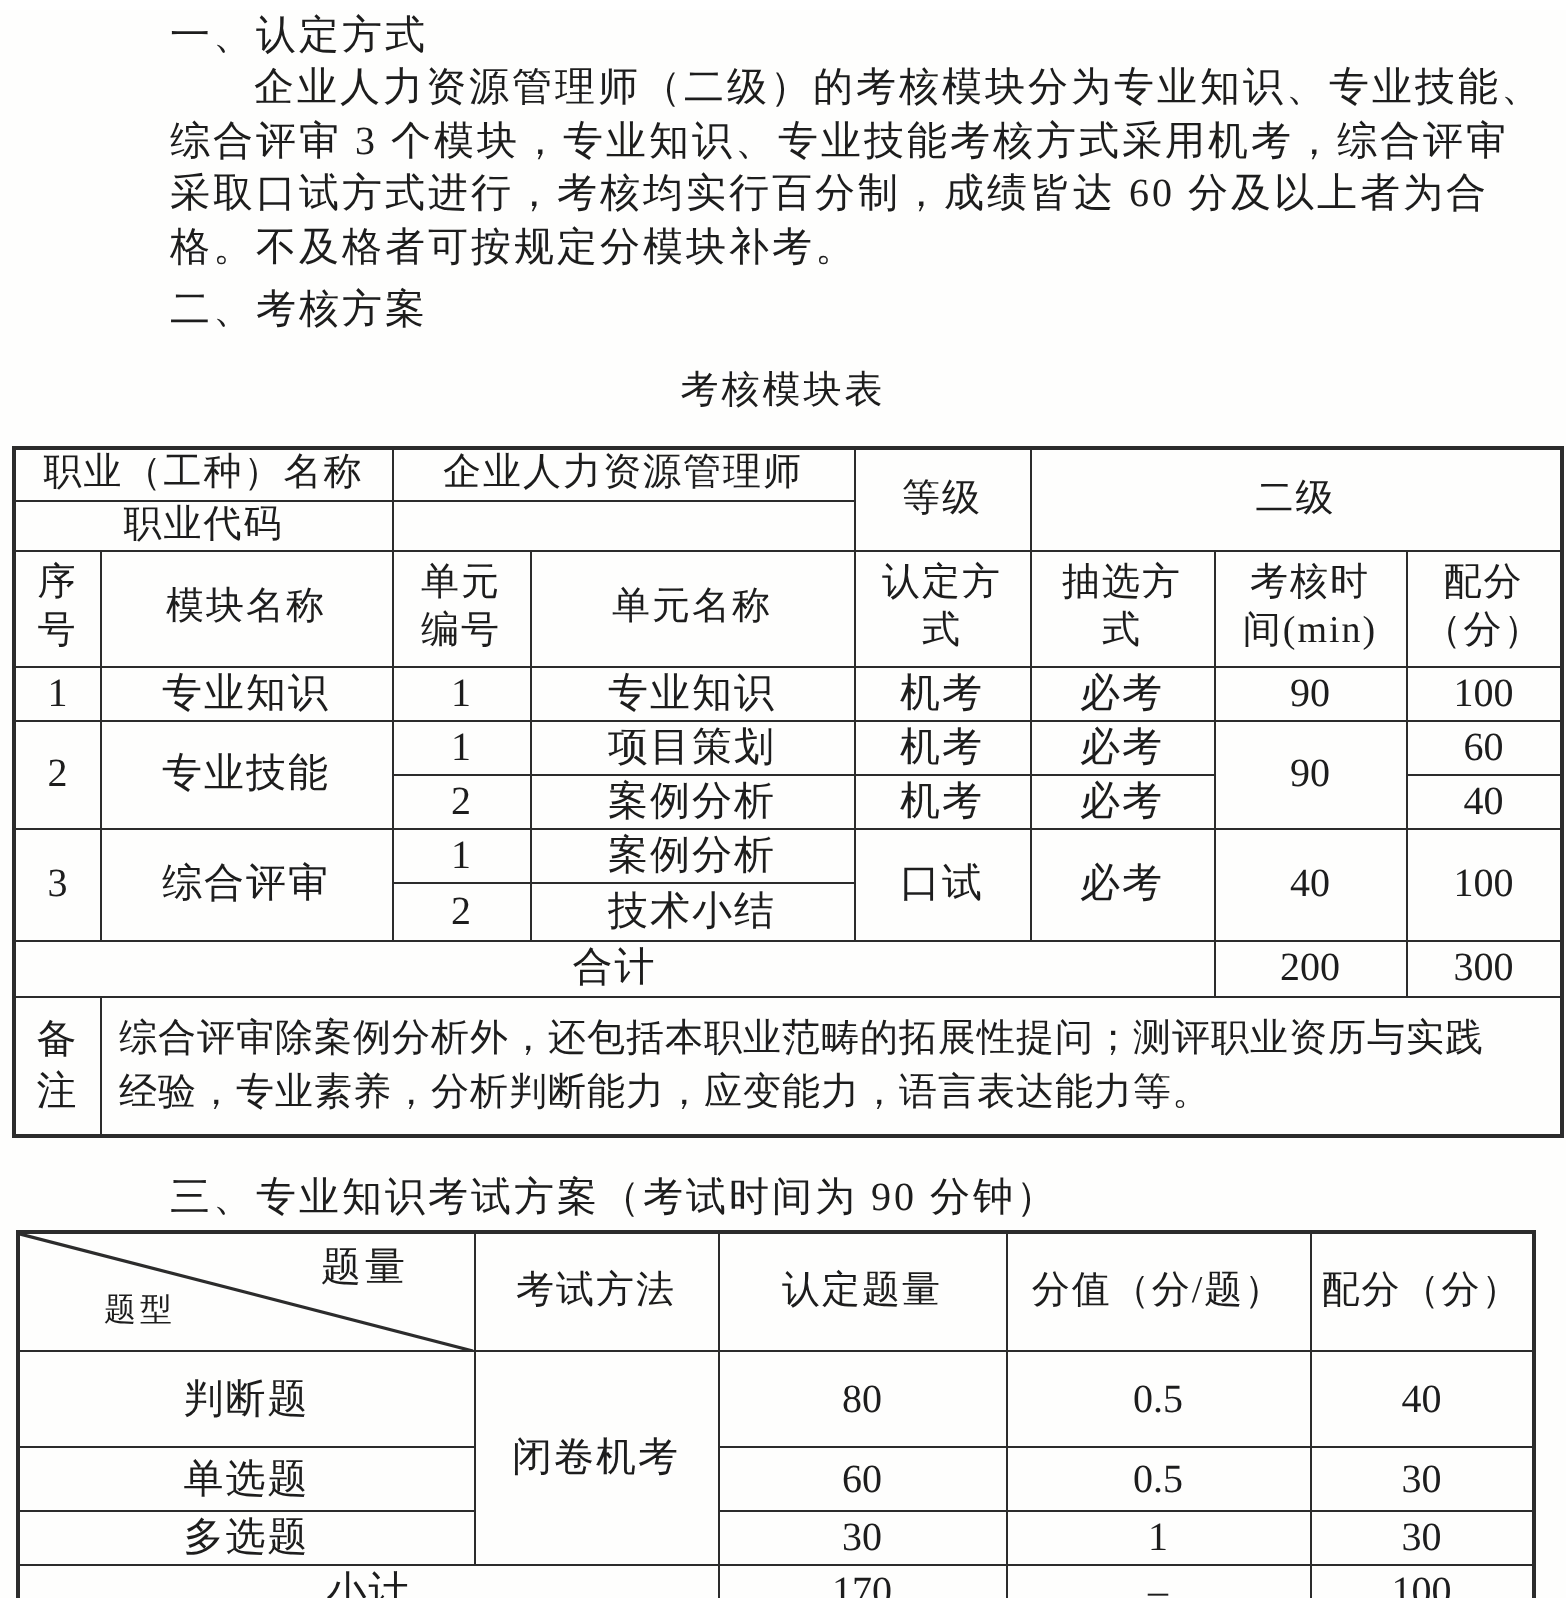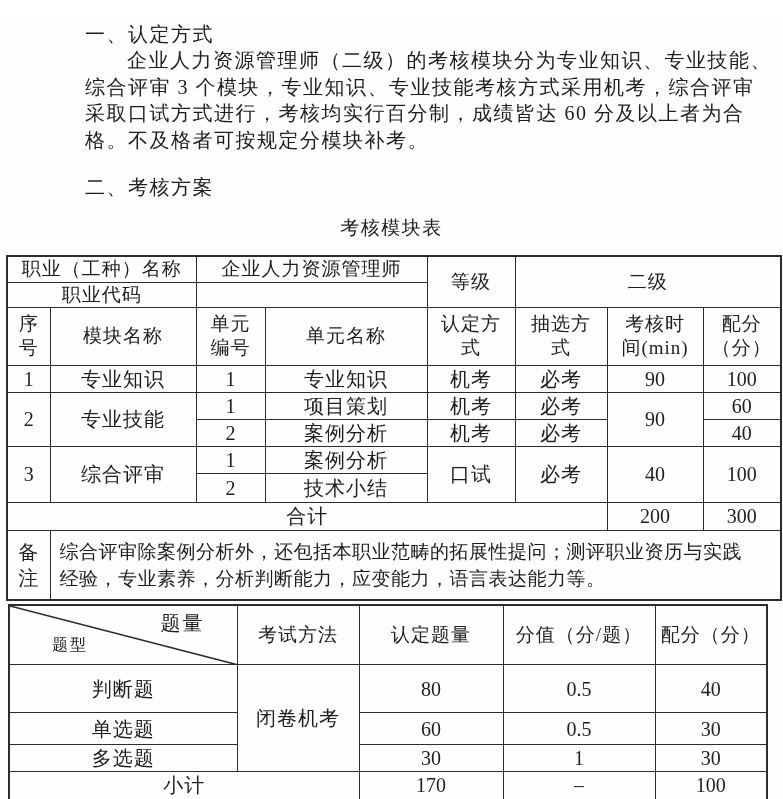--- a/index.html
+++ b/index.html
@@ -17,21 +17,21 @@
     padding-top:9px;
     text-align:center;
     font-size:21px; font-weight:bold;
     letter-spacing:1px;
     line-height:26px;
   }
   .sec-heading {
     margin-left:85px;
     font-size:20px; letter-spacing:1.5px;
     line-height:26px;
-    margin-top:21px;
+    margin-top:5px;
   }
   .para { margin:0; }
   .pline {
     margin-left:85px; margin-right:10px;
     font-size:20px; letter-spacing:1.5px;
     line-height:26.5px;
     white-space:nowrap;
   }
   .pline.first { text-indent:42px; }
 
@@ -186,20 +186,21 @@
         <td class="num">200</td>
         <td class="num">300</td>
       </tr>
       <tr>
         <td class="remark-label">备注</td>
         <td colspan="7" class="remark-text">综合评审除案例分析外，还包括本职业范畴的拓展性提问；测评职业资历与实践经验，专业素养，分析判断能力，应变能力，语言表达能力等。</td>
       </tr>
     </tbody>
   </table>
 
+  <div class="sec-heading sec3-heading">三、专业知识考试方案（考试时间为 90 分钟）</div>
 
   <table id="exam-table">
     <colgroup>
       <col style="width:228px">
         <col style="width:122px">
         <col style="width:144px">
         <col style="width:152px">
         <col style="width:112px">
     </colgroup>
     <tbody>

